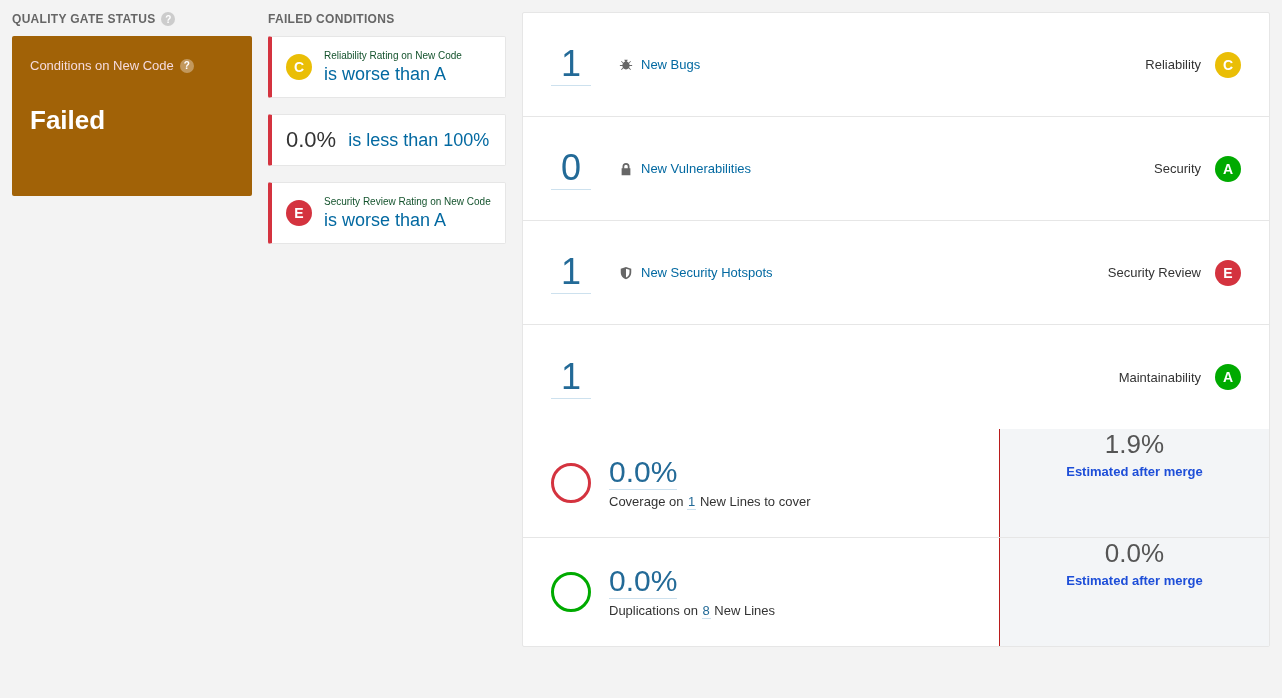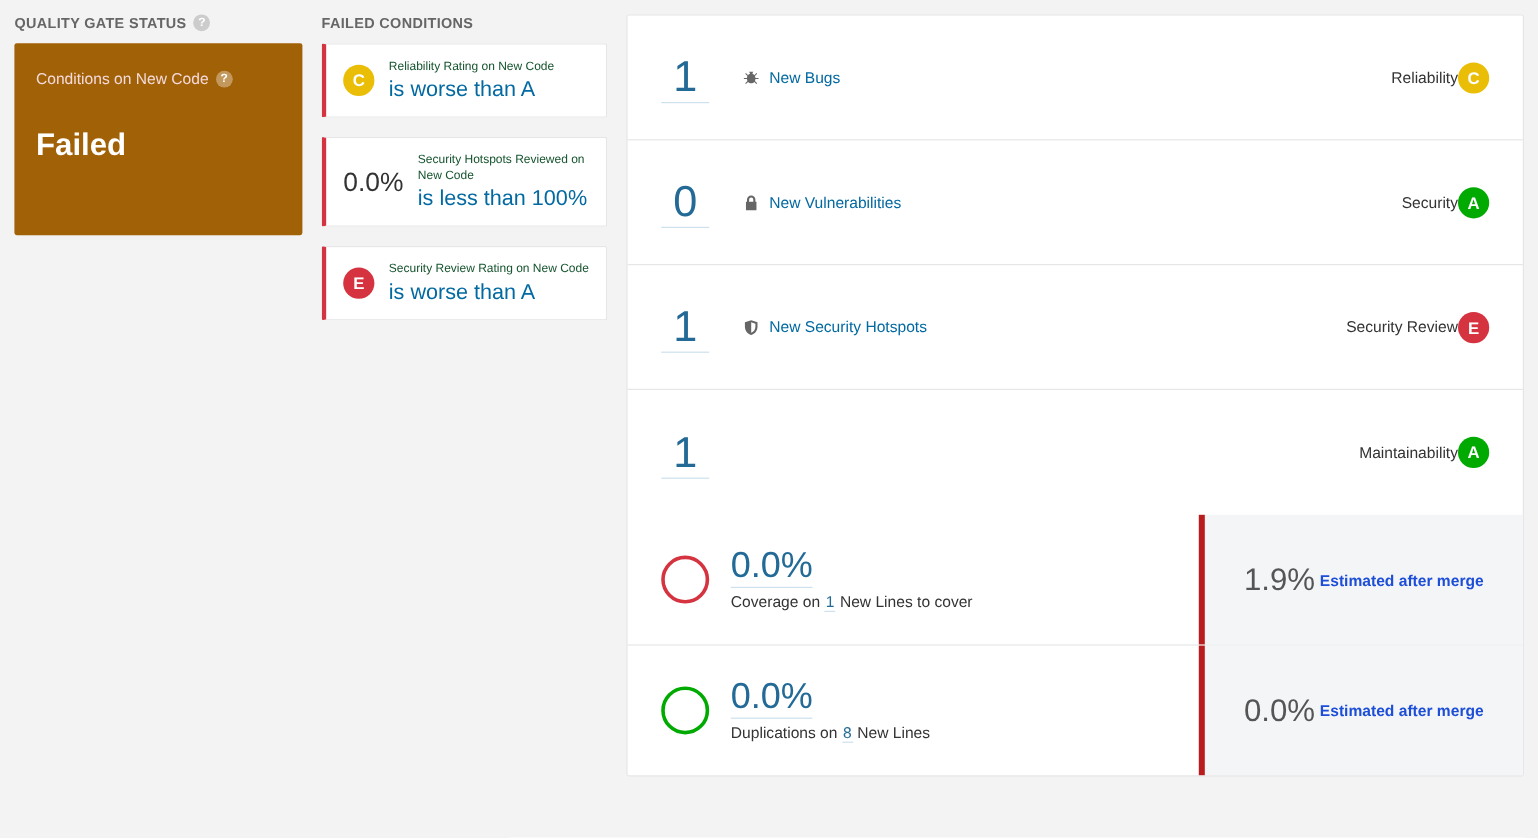--- a/index.html
+++ b/index.html
@@ -106,37 +106,37 @@
     color:#236a97;
     width: 40px;
     text-align:center;
     margin-right: 28px;
     border-bottom:1px solid transparent;
   }
   .m-big.link { border-bottom-color:#cde1ee; cursor:pointer; }
   .m-label-group { display:flex; align-items:center; gap:8px; flex:1; }
   .m-label { color:#0369a1; font-size:13px; }
   .m-icon { width:14px; height:14px; color:#666; display:inline-flex; }
-  .m-right { display:flex; align-items:center; margin-left:auto; }
+  .m-right { display:flex; align-items:center; gap:14px; margin-left:auto; }
   .m-category { color:#333; font-size:13px; }
 
   
   .m-row.split { padding:0; }
   .split-left {
     flex:1; display:flex; align-items:center; padding: 28px;
     gap: 18px;
   }
   .split-right {
     width: 270px;
     background:#f3f5f7;
-    display:flex; flex-direction:row;
-    align-items:center; justify-content:center;
+    display:flex; flex-direction:column;
+    align-items:center; 
     gap:4px;
     align-self:stretch;
-    border-left:5px solid #b91c1c;
+    border-left:1px solid #b91c1c;
   }
   .split-right .val { font-size:26px; color:#555; font-weight:300; }
   .split-right .sub { font-size:13px; color:#1d4ed8;font-weight:bold; }
 
   .circle-indicator {
     width:40px; height:40px; border-radius:50%;
     border:3px solid;
     flex-shrink:0;
   }
   .circle-red { border-color:#d4333f; }
@@ -174,21 +174,20 @@
         <div class="fc-item">
           <span class="rating-badge rating-C">C</span>
           <div class="fc-text">
        <span class="fc-title">Reliability Rating on New Code</span>
        <span class="fc-sub">is worse than A</span>
      </div>
         </div>
         <div class="fc-item">
           <span class="fc-val">0.0%</span>
           <div class="fc-text">
-       <span class="fc-title">Security Hotspots Reviewed on New Code</span>
        <span class="fc-sub">is less than 100%</span>
      </div>
         </div>
         <div class="fc-item">
           <span class="rating-badge rating-E">E</span>
           <div class="fc-text">
        <span class="fc-title">Security Review Rating on New Code</span>
        <span class="fc-sub">is worse than A</span>
      </div>
         </div>

